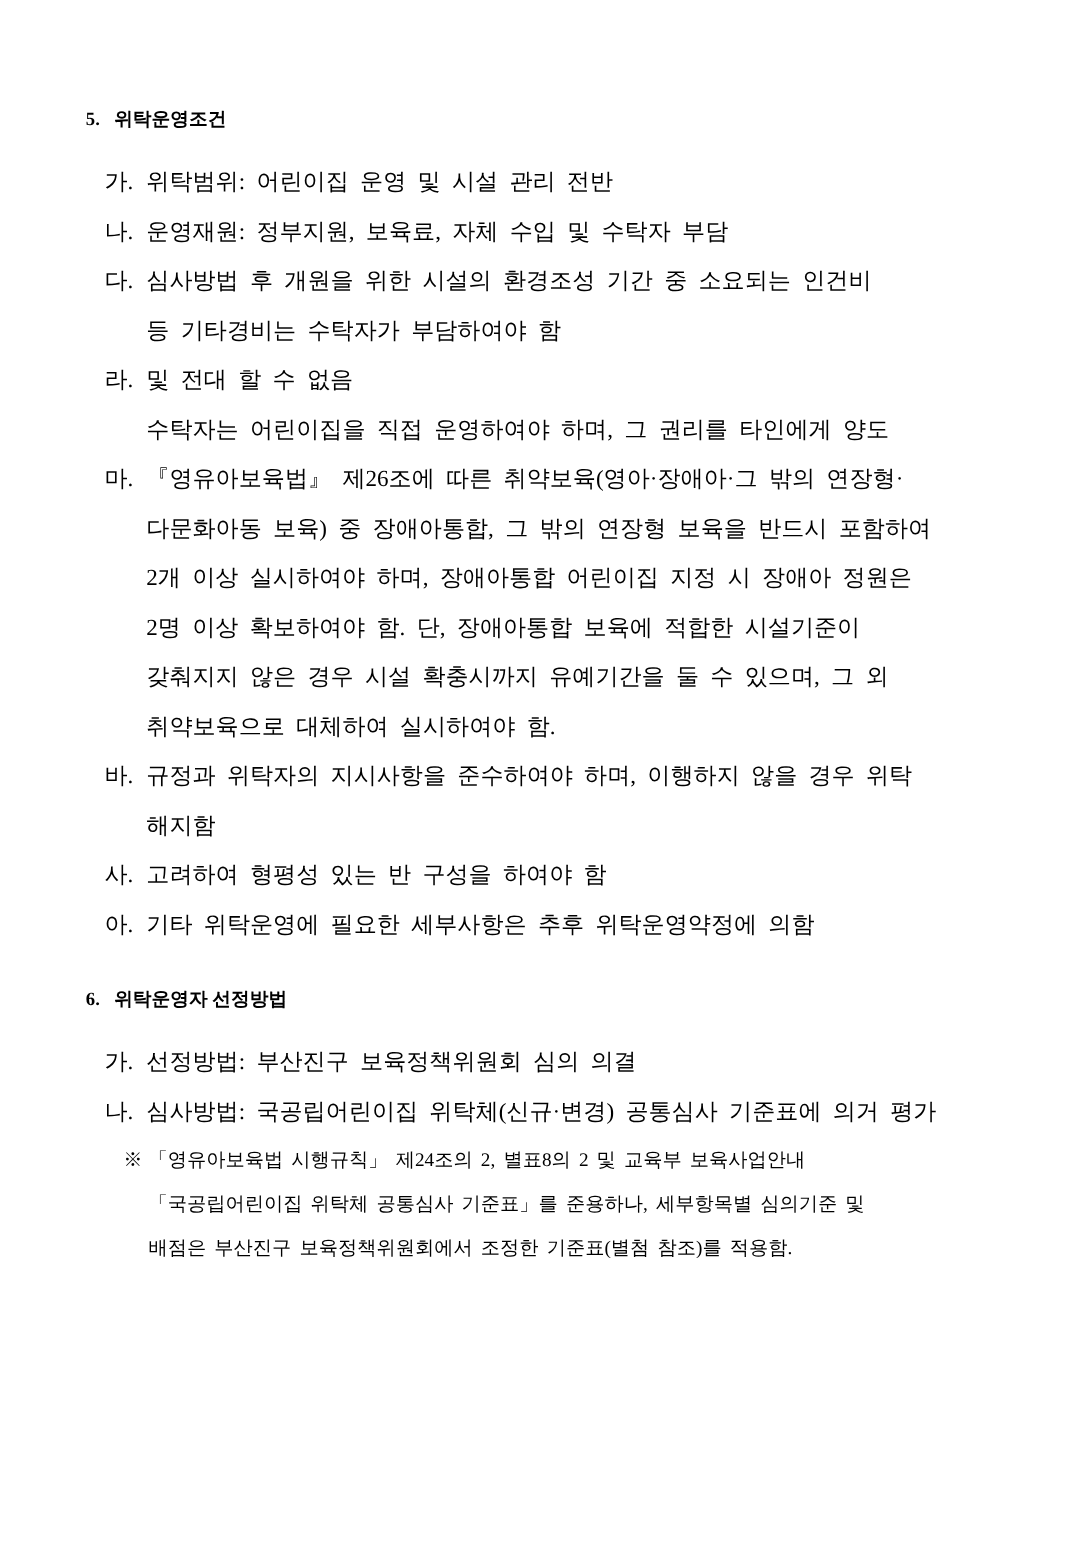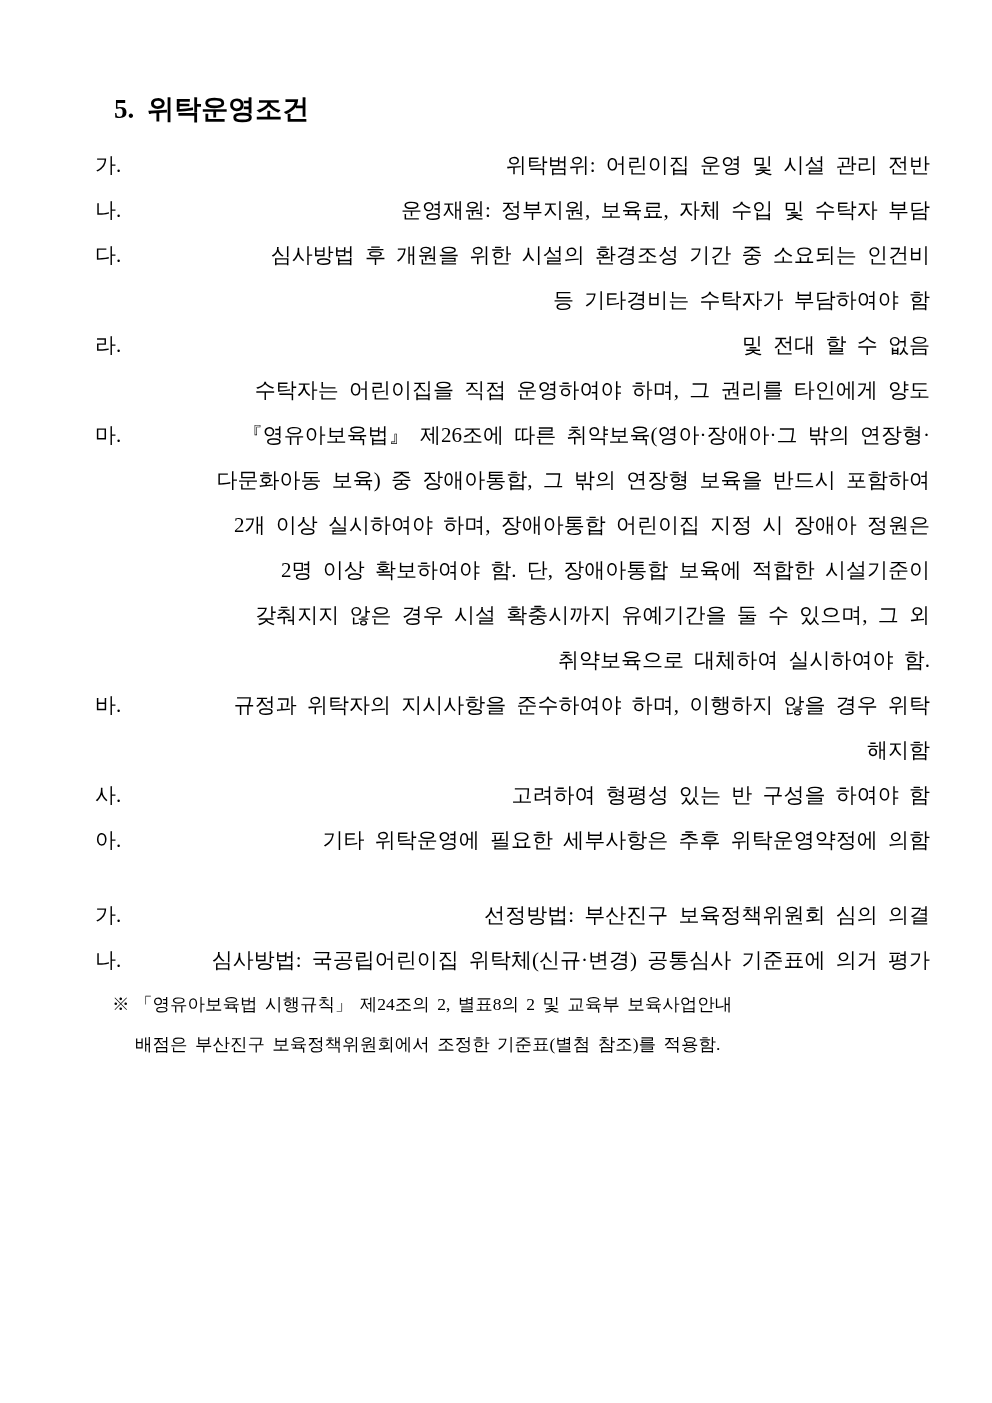--- a/index.html
+++ b/index.html
@@ -15,26 +15,25 @@
     font-family: "Liberation Serif", "DejaVu Serif", serif;
   }
   .page {
     box-sizing: border-box;
     width: 992px;
     height: 1403px;
     padding: 93px 62px 0 78px;
     background: #ffffff;
   }
   .heading {
-    font-size: 27px;
+    font-size: 17px;
     font-weight: bold;
     line-height: 32px;
     margin-bottom: 18px;
     white-space: nowrap;
-    margin-left: 36px;
   }
   .heading .h-num {
     margin-right: 13px;
   }
   .section-gap {
     margin-top: 30px;
   }
   .item {
     display: flex;
     align-items: flex-start;
@@ -47,21 +46,20 @@
   .item .label {
     flex: none;
     width: 38px;
   }
   .item .text {
     flex: 1 1 auto;
     min-width: 0;
   }
   .line {
     height: 45px;
-    text-align: right;
   }
   .note {
     display: flex;
     align-items: flex-start;
     margin-left: 34px;
     margin-top: 1px;
     font-size: 17.5px;
     line-height: 40px;
     word-spacing: 3px;
     white-space: nowrap;
@@ -143,37 +141,41 @@
 
     <div class="item">
       <div class="label">아.</div>
       <div class="text">
         <div class="line">기타 위탁운영에 필요한 세부사항은 추후 위탁운영약정에 의함</div>
       </div>
     </div>
   </div>
 
   <div class="section section-gap">
+    <div class="heading">
+      <span class="h-num">6.</span><span class="h-title">위탁운영자 선정방법</span>
+    </div>
 
     <div class="item">
       <div class="label">가.</div>
       <div class="text">
         <div class="line">선정방법: 부산진구 보육정책위원회 심의 의결</div>
       </div>
     </div>
 
     <div class="item">
       <div class="label">나.</div>
       <div class="text">
         <div class="line">심사방법: 국공립어린이집 위탁체(신규·변경) 공통심사 기준표에 의거 평가</div>
       </div>
     </div>
 
     <div class="note">
       <div class="note-marker">※</div>
       <div class="note-text">
         <div class="note-line">「영유아보육법 시행규칙」 제24조의 2, 별표8의 2 및 교육부 보육사업안내</div>
+        <div class="note-line">「국공립어린이집 위탁체 공통심사 기준표」를 준용하나, 세부항목별 심의기준 및</div>
         <div class="note-line">배점은 부산진구 보육정책위원회에서 조정한 기준표(별첨 참조)를 적용함.</div>
       </div>
     </div>
   </div>
 
 </div>
 
 </body></html>

